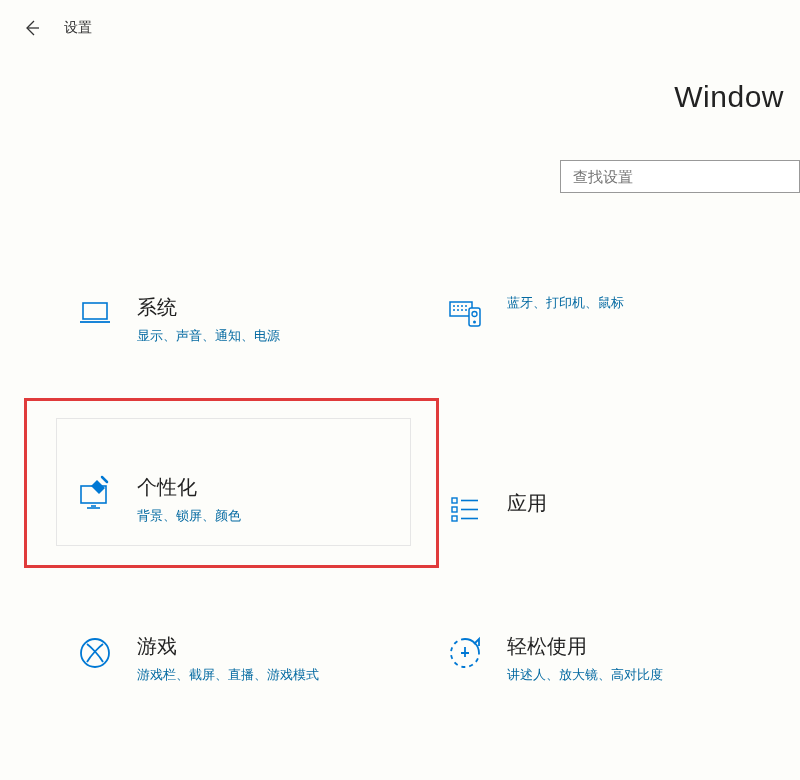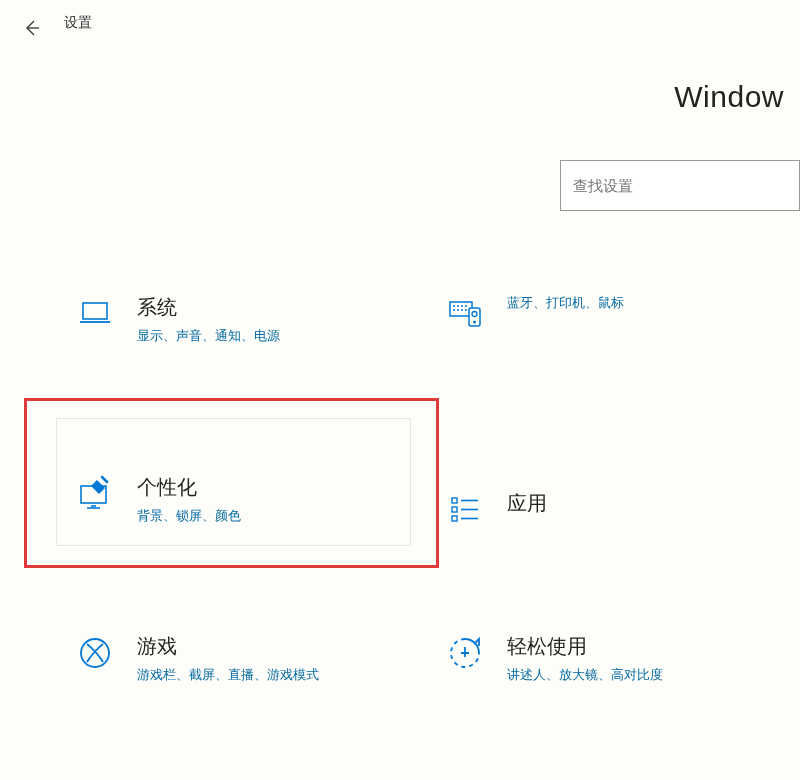--- a/index.html
+++ b/index.html
@@ -6,21 +6,21 @@
     body {
       font-family: "Microsoft YaHei", "Segoe UI", sans-serif;
       background: #fdfdfa;
       width: 800px;
       height: 780px;
       overflow: hidden;
       position: relative;
     }
     .header {
       display: flex;
-      align-items: flex-start;
+      align-items: center;
       padding: 14px 18px;
       gap: 18px;
     }
     .back-btn {
       width: 28px;
       height: 28px;
       display: flex;
       align-items: center;
       justify-content: center;
       cursor: pointer;
@@ -39,21 +39,21 @@
       letter-spacing: 0.5px;
     }
     .search-wrap {
       position: absolute;
       right: 0;
       top: 160px;
       width: 240px;
     }
     .search-input {
       width: 100%;
-      height: 51px;
+      height: 33px;
       border: 1px solid #999;
       padding: 0 12px;
       font-size: 15px;
       font-family: inherit;
       background: #fff;
       outline: none;
     }
     .grid {
       position: absolute;
       left: 75px;

